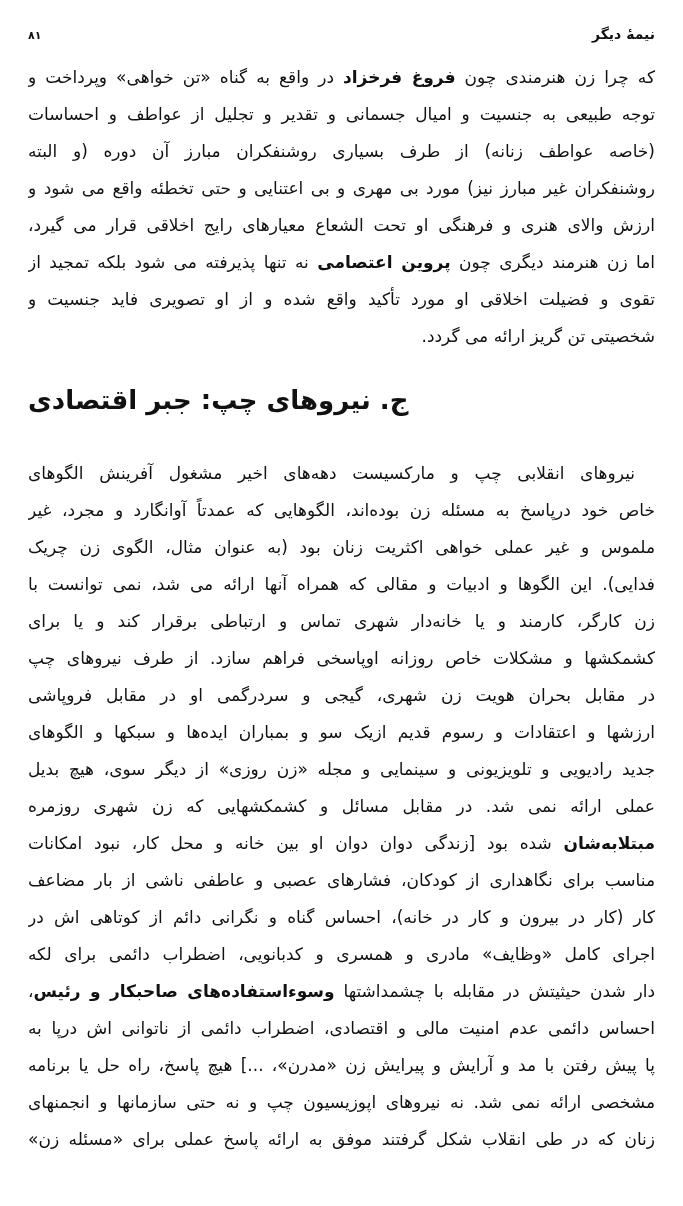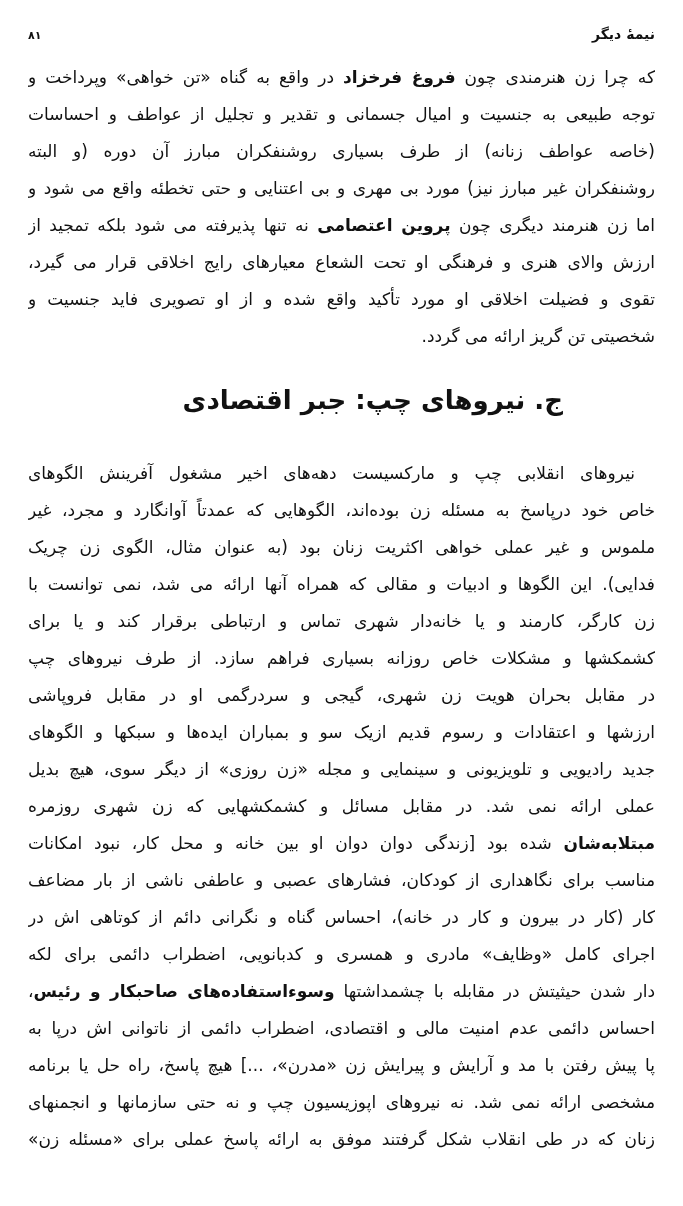--- a/index.html
+++ b/index.html
@@ -43,55 +43,55 @@
     overflow: hidden;
   }
   .line.short { text-align-last: right; }
   .line.indent { text-indent: 20px; }
   .section-heading {
     margin: 22px 92px 0 0;
     height: 46px;
     line-height: 46px;
     font-size: 26px;
     font-weight: bold;
-    text-align: right;
+    text-align: left;
     overflow: hidden;
   }
   b { font-weight: bold; }
 </style>
 </head>
 <body>
 
 <div class="page">
 
   <div class="header-row">
     <div class="journal-title">نیمهٔ دیگر</div>
     <div class="page-number">۸۱</div>
   </div>
 
   <div class="para para-1">
       <div class="line">که چرا زن هنرمندی چون <b>فروغ فرخزاد</b> در واقع به گناه «تن خواهی» وپرداخت و</div>
       <div class="line">توجه طبیعی به جنسیت و امیال جسمانی و تقدیر و تجلیل از عواطف و احساسات</div>
       <div class="line">(خاصه عواطف زنانه) از طرف بسیاری روشنفکران مبارز آن دوره (و البته</div>
       <div class="line">روشنفکران غیر مبارز نیز) مورد بی مهری و بی اعتنایی و حتی تخطئه واقع می شود و</div>
+      <div class="line">ارزش والای هنری و فرهنگی او تحت الشعاع معیارهای رایج اخلاقی قرار می گیرد،</div>
       <div class="line">اما زن هنرمند دیگری چون <b>پروین اعتصامی</b> نه تنها پذیرفته می شود بلکه تمجید از</div>
-      <div class="line">ارزش والای هنری و فرهنگی او تحت الشعاع معیارهای رایج اخلاقی قرار می گیرد،</div>
       <div class="line">تقوی و فضیلت اخلاقی او مورد تأکید واقع شده و از او تصویری فاید جنسیت و</div>
       <div class="line short">شخصیتی تن گریز ارائه می گردد.</div>
     </div>
 
   <div class="section-heading">ج. نیروهای چپ: جبر اقتصادی</div>
 
   <div class="para para-2">
       <div class="line indent">نیروهای انقلابی چپ و مارکسیست دهه‌های اخیر مشغول آفرینش الگوهای</div>
       <div class="line">خاص خود درپاسخ به مسئله زن بوده‌اند، الگوهایی که عمدتاً آوانگارد و مجرد، غیر</div>
       <div class="line">ملموس و غیر عملی خواهی اکثریت زنان بود (به عنوان مثال، الگوی زن چریک</div>
       <div class="line">فدایی). این الگوها و ادبیات و مقالی که همراه آنها ارائه می شد، نمی توانست با</div>
       <div class="line">زن کارگر، کارمند و یا خانه‌دار شهری تماس و ارتباطی برقرار کند و یا برای</div>
-      <div class="line">کشمکشها و مشکلات خاص روزانه بسیاری فراهم سازد. از طرف نیروهای چپ</div>
+      <div class="line">کشمکشها و مشکلات خاص روزانه اوپاسخی فراهم سازد. از طرف نیروهای چپ</div>
       <div class="line">در مقابل بحران هویت زن شهری، گیجی و سردرگمی او در مقابل فروپاشی</div>
       <div class="line">ارزشها و اعتقادات و رسوم قدیم ازیک سو و بمباران ایده‌ها و سبکها و الگوهای</div>
       <div class="line">جدید رادیویی و تلویزیونی و سینمایی و مجله «زن روزی» از دیگر سوی، هیچ بدیل</div>
       <div class="line">عملی ارائه نمی شد. در مقابل مسائل و کشمکشهایی که زن شهری روزمره</div>
       <div class="line"><b>مبتلابه‌شان</b> شده بود [زندگی دوان دوان او بین خانه و محل کار، نبود امکانات</div>
       <div class="line">مناسب برای نگاهداری از کودکان، فشارهای عصبی و عاطفی ناشی از بار مضاعف</div>
       <div class="line">کار (کار در بیرون و کار در خانه)، احساس گناه و نگرانی دائم از کوتاهی اش در</div>
       <div class="line">اجرای کامل «وظایف» مادری و همسری و کدبانویی، اضطراب دائمی برای لکه</div>
       <div class="line">دار شدن حیثیتش در مقابله با چشمداشتها <b>وسوءاستفاده‌های صاحبکار و رئیس</b>،</div>
       <div class="line">احساس دائمی عدم امنیت مالی و اقتصادی، اضطراب دائمی از ناتوانی اش درپا به</div>

